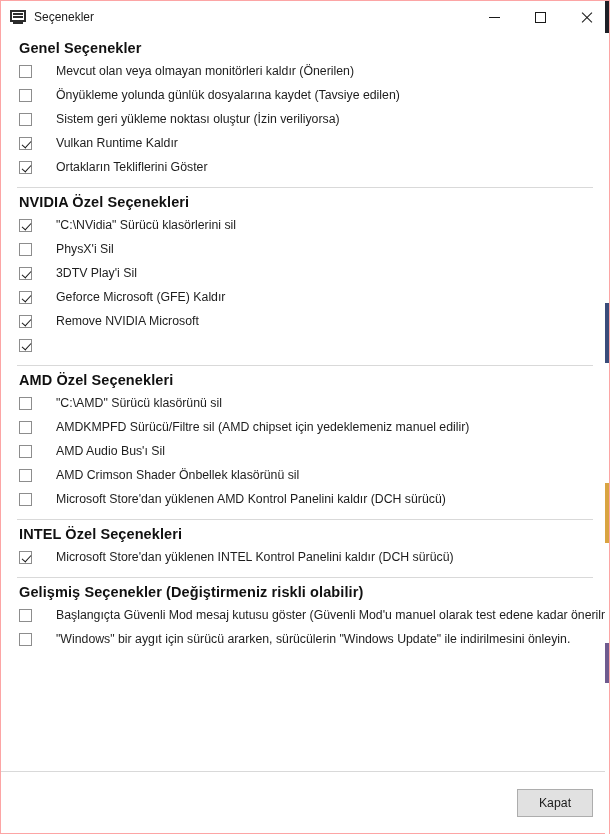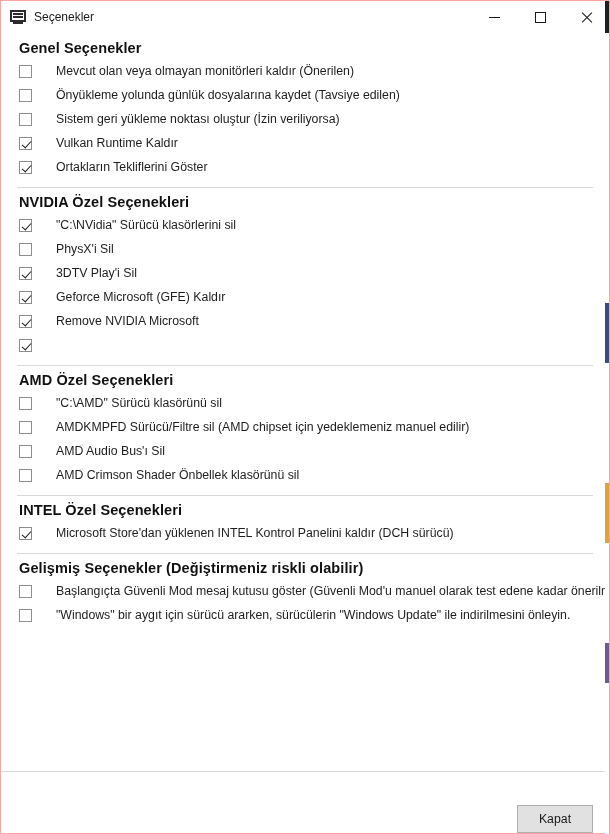--- a/index.html
+++ b/index.html
@@ -169,21 +169,21 @@
     line-height: 16px;
     white-space: nowrap;
   }
 
   
   .footer {
     height: 62px;
     min-height: 62px;
     border-top: 1px solid #d9d9d9;
     display: flex;
-    align-items: flex-end;
+    align-items: center;
     justify-content: flex-end;
     padding-right: 16px;
     box-sizing: border-box;
     background: #ffffff;
   }
   .close-button {
     width: 76px;
     height: 28px;
     background: #e1e1e1;
     border: 1px solid #adadad;
@@ -290,20 +290,24 @@
           <span class="box"></span>
           <span class="check-label">AMDKMPFD Sürücü/Filtre sil (AMD chipset için yedeklemeniz manuel edilir)</span>
         </div>
         <div class="check-row">
           <span class="box"></span>
           <span class="check-label">AMD Audio Bus'ı Sil</span>
         </div>
         <div class="check-row">
           <span class="box"></span>
           <span class="check-label">AMD Crimson Shader Önbellek klasörünü sil</span>
+        </div>
+        <div class="check-row">
+          <span class="box"></span>
+          <span class="check-label">Microsoft Store'dan yüklenen AMD Kontrol Panelini kaldır (DCH sürücü)</span>
         </div>
       </div>
       <div class="sep"></div>
       <div class="section">
         <div class="section-title">INTEL Özel Seçenekleri</div>
         <div class="check-row">
           <span class="box checked"></span>
           <span class="check-label">Microsoft Store'dan yüklenen INTEL Kontrol Panelini kaldır (DCH sürücü)</span>
         </div>
       </div>

